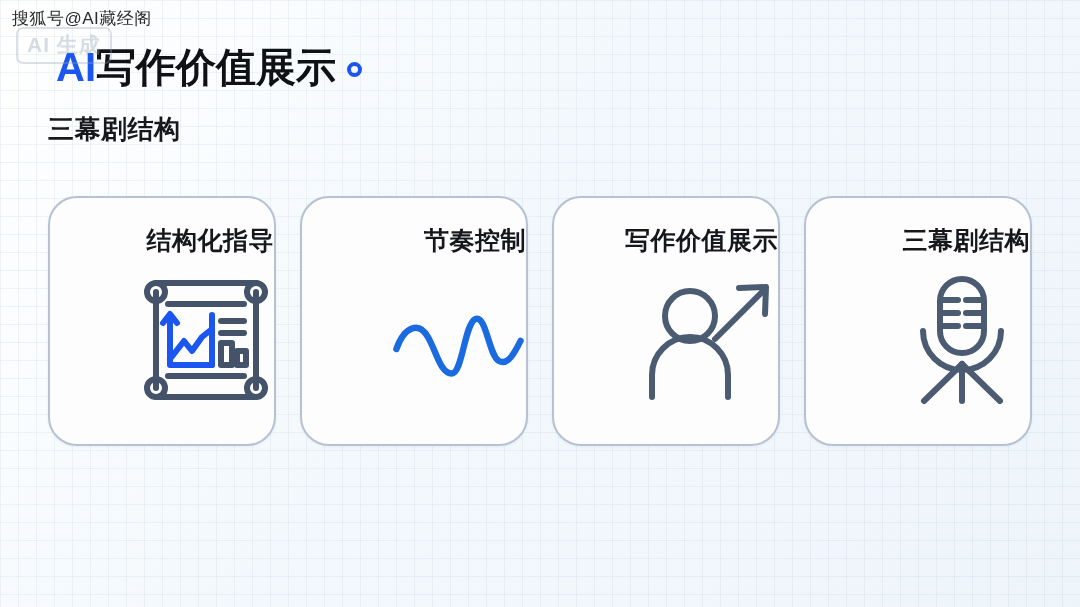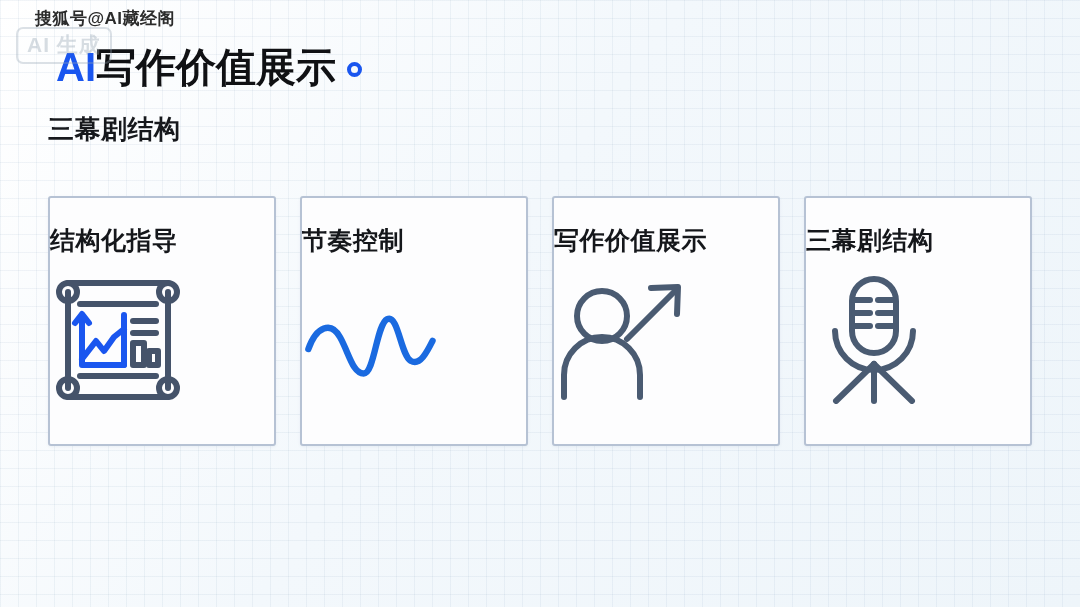--- a/index.html
+++ b/index.html
@@ -31,26 +31,25 @@
   
   .watermark {
     position: absolute;
     top: 7px;
     left: 12px;
     z-index: 6;
     pointer-events: none;
   }
   .wm-text {
     font-size: 17px;
-    font-weight: 700;
+    font-weight: 400;
     color: #2b2b2b;
     letter-spacing: 0.5px;
     white-space: nowrap;
     text-shadow: 0 0 1px rgba(255,255,255,0.85);
-    margin-left: 23px;
   }
   .wm-badge {
     position: absolute;
     top: 20px;
     left: 4px;
     display: inline-block;
     padding: 2px 9px 3px 9px;
     border: 2px solid rgba(150,165,180,0.33);
     border-radius: 7px;
     font-size: 21px;
@@ -106,25 +105,25 @@
     width: 984px;
     height: 250px;
     display: flex;
     gap: 24px;
   }
   .card {
     flex: 1 1 0;
     box-sizing: border-box;
     background: #fdfdfe;
     border: 2px solid #b6c2d4;
-    border-radius: 3px;
+    border-radius: 29px;
     position: relative;
     display: flex;
     flex-direction: column;
-    align-items: flex-start;
+    align-items: flex-end;
     box-shadow: 0 1px 3px rgba(120,140,170,0.10);
   }
   .card-title {
     margin-top: 30px;
     font-size: 25px;
     font-weight: 700;
     color: #15171b;
     letter-spacing: 0.5px;
     white-space: nowrap;
     line-height: 1;

